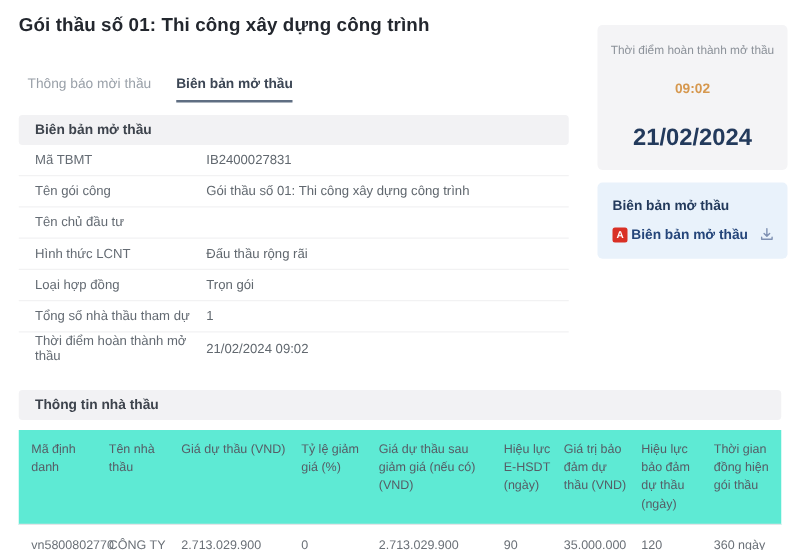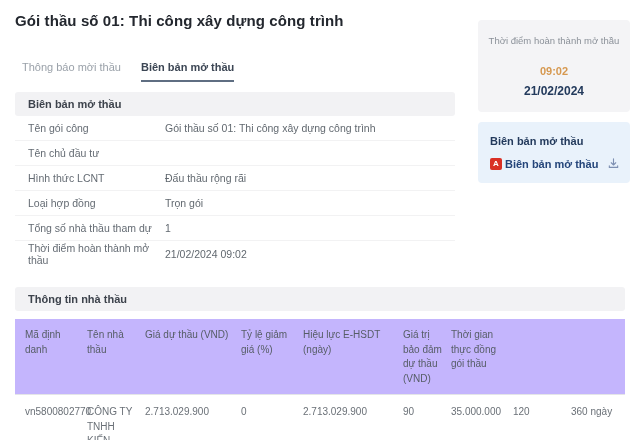--- a/index.html
+++ b/index.html
@@ -62,21 +62,21 @@
   
   .right-panel { position: absolute; top: 8px; left: 478px; width: 152px; }
   .info-card {
     background: #f4f4f6;
     border-radius: 4px;
     padding: 15px 8px 14px 8px;
     text-align: center;
   }
   .info-card-label { font-size: 9.5px; color: #8b9199; }
   .info-card-time { font-size: 11px; font-weight: bold; color: #d6984f; margin-top: 19px; }
-  .info-card-date { font-size: 12px; font-weight: bold; color: #233a5c; margin-top: 7px; }
+  .info-card-date { font-size: 19px; font-weight: bold; color: #233a5c; margin-top: 23px; }
   .doc-card {
     margin-top: 10px;
     background: #e9f2fb;
     border-radius: 4px;
     padding: 13px 10px 13px 12px;
   }
   .doc-card-title { font-size: 11px; font-weight: bold; color: #233a5c; }
   .doc-file-row { display: flex; align-items: center; margin-top: 10px; cursor: pointer; }
   .pdf-icon {
     width: 12px; height: 12px;
@@ -91,21 +91,21 @@
     margin-right: 3px;
   }
   .pdf-icon::before { content: "A"; }
   .doc-file-label { font-size: 11px; font-weight: bold; color: #24457a; }
   .download-btn { margin-left: auto; cursor: pointer; display: flex; align-items: center; }
 
   
   .table { width: 610px; margin-left: 15px; font-size: 10px; }
   .t-row { display: grid; grid-template-columns: 72px 58px 96px 62px 100px 48px 62px 58px 54px; }
   .t-head {
-    background: #c4b5fd;
+    background: #5eead4;
     border-bottom: 1px solid #e4e5e8;
     margin-top: 8px;
     color: #565d66;
   }
   .t-head .t-cell { padding: 9px 6px 8px 0; }
   .t-body { color: #6a7077; }
   .t-body .t-cell { padding: 10px 6px 6px 0; }
   .t-cell { line-height: 1.45; }
   .t-row .t-cell:first-child { padding-left: 10px; }
 </style>
@@ -118,20 +118,24 @@
 
   <div class="tabs">
     <div class="tab">Thông báo mời thầu</div>
     <div class="tab active">Biên bản mở thầu</div>
   </div>
 
   <div class="section-bar bar-record">Biên bản mở thầu</div>
 
   <div class="detail-list">
     <div class="detail-row">
+      <div class="detail-label">Mã TBMT</div>
+      <div class="detail-value">IB2400027831</div>
+    </div>
+    <div class="detail-row">
       <div class="detail-label">Tên gói công</div>
       <div class="detail-value">Gói thầu số 01: Thi công xây dựng công trình</div>
     </div>
     <div class="detail-row">
       <div class="detail-label">Tên chủ đầu tư</div>
     </div>
     <div class="detail-row">
       <div class="detail-label">Hình thức LCNT</div>
       <div class="detail-value">Đấu thầu rộng rãi</div>
     </div>
@@ -150,23 +154,25 @@
   </div>
 
   <div class="section-bar bar-contractor">Thông tin nhà thầu</div>
 
   <div class="table">
     <div class="t-row t-head">
       <div class="t-cell">Mã định danh</div>
       <div class="t-cell">Tên nhà thầu</div>
       <div class="t-cell">Giá dự thầu (VND)</div>
       <div class="t-cell">Tỷ lệ giảm giá (%)</div>
+      <div class="t-cell">Giá dự thầu sau giảm giá (nếu có) (VND)</div>
       <div class="t-cell">Hiệu lực E-HSDT (ngày)</div>
       <div class="t-cell">Giá trị bảo đảm dự thầu (VND)</div>
-      <div class="t-cell">Thời gian thực đồng gói thầu</div>
+      <div class="t-cell">Hiệu lực bảo đảm dự thầu (ngày)</div>
+      <div class="t-cell">Thời gian đồng hiện gói thầu</div>
     </div>
     <div class="t-row t-body">
       <div class="t-cell">vn5800802770</div>
       <div class="t-cell">CÔNG TY TNHH KIẾN GIANG</div>
       <div class="t-cell">2.713.029.900</div>
       <div class="t-cell">0</div>
       <div class="t-cell">2.713.029.900</div>
       <div class="t-cell">90</div>
       <div class="t-cell">35.000.000</div>
       <div class="t-cell">120</div>

